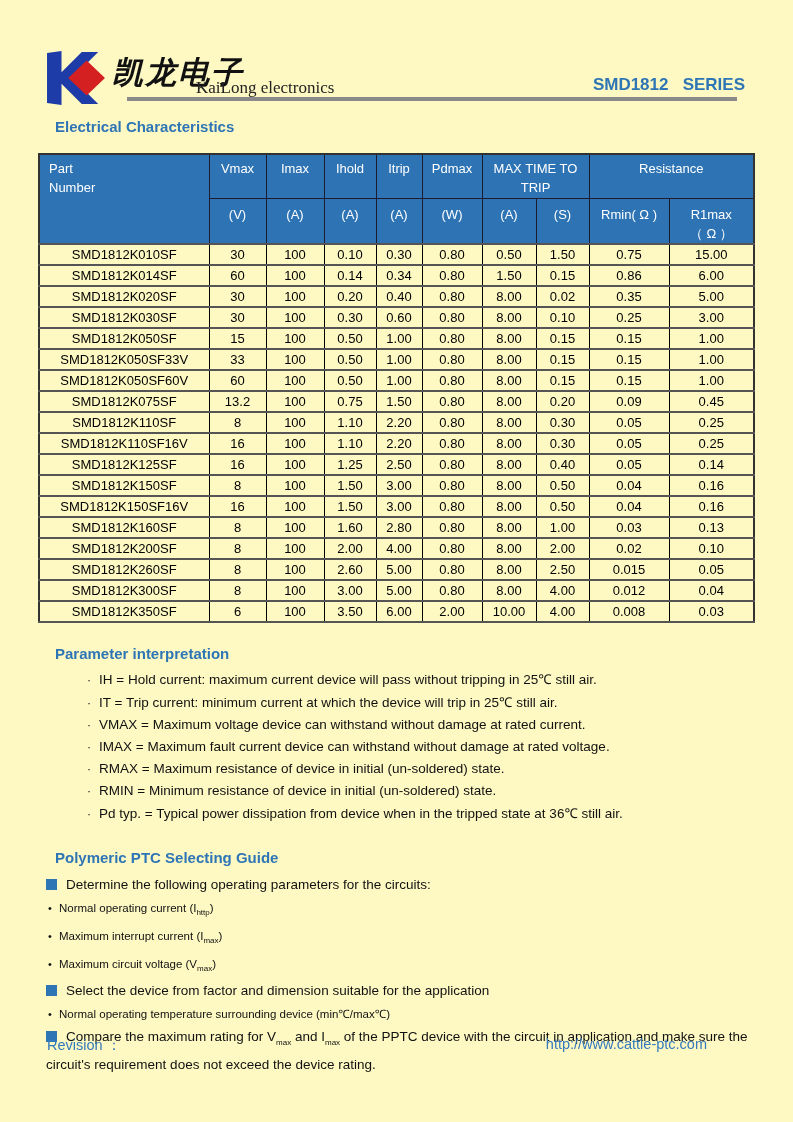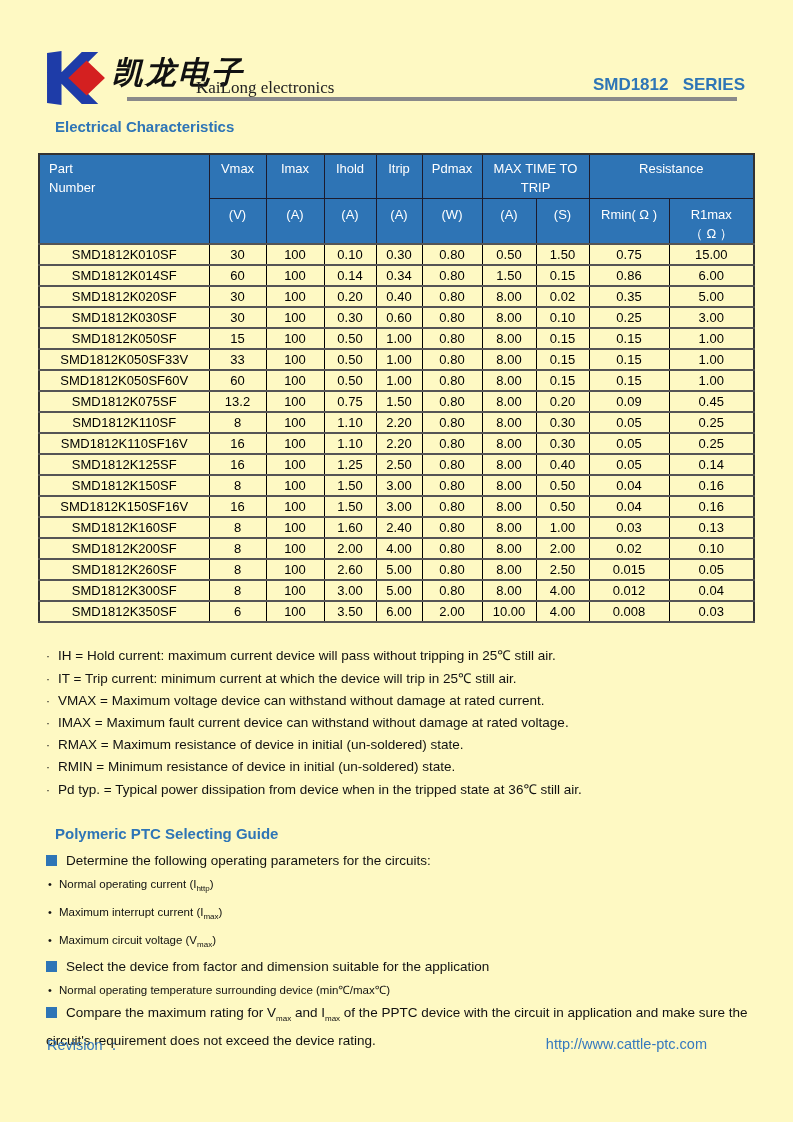--- a/index.html
+++ b/index.html
@@ -41,21 +41,21 @@
   table.spec th.part { text-align:left; padding-left:9px; padding-top:6px; }
   table.spec td {
     border-left:1px solid #000; border-right:1px solid #000;
     border-top:2px solid #555; border-bottom:2px solid #555;
     text-align:center; font-size:13px; height:21px; color:#000;
     overflow:hidden; white-space:nowrap; line-height:1.1; padding-top:1px;
   }
   table.spec { border:2px solid #333; }
   
   .param-block { margin-top:22px; }
-  .param-list { margin-top:7px; }
+  .param-list { margin-top:7px;margin-left:41px; }
   .param-item { font-size:13.5px; color:#111; line-height:22.2px; padding-left:8px; }
   .dot { display:inline-block; width:12px; color:#111; font-size:12px; }
   
   .guide-block { margin-top:24px; }
   .guide-list { margin-top:8px; }
   .g-item { color:#111; }
   .g-square { font-size:13.5px; line-height:22px; padding-left:8px; margin-bottom:1px; }
   .g-square .sq {
     display:inline-block; width:11px; height:11px; background:#2E75B6;
     margin-right:9px; position:relative; top:1px;
@@ -285,21 +285,21 @@
             <td>8.00</td>
             <td>0.50</td>
             <td>0.04</td>
             <td>0.16</td>
           </tr>
           <tr>
             <td>SMD1812K160SF</td>
             <td>8</td>
             <td>100</td>
             <td>1.60</td>
-            <td>2.40</td>
+            <td>2.80</td>
             <td>0.80</td>
             <td>8.00</td>
             <td>1.00</td>
             <td>0.03</td>
             <td>0.13</td>
           </tr>
           <tr>
             <td>SMD1812K200SF</td>
             <td>8</td>
             <td>100</td>
@@ -344,20 +344,21 @@
             <td>2.00</td>
             <td>10.00</td>
             <td>4.00</td>
             <td>0.008</td>
             <td>0.03</td>
           </tr>
         </tbody>
     </table>
 
     <div class="param-block">
+      <div class="sec-title">Parameter interpretation</div>
       <div class="param-list">
           <div class="param-item"><span class="dot">·</span><span>IH = Hold current: maximum current device will pass without tripping in 25℃  still air.</span></div>
           <div class="param-item"><span class="dot">·</span><span>IT = Trip current: minimum current at which the device will trip in 25℃  still air.</span></div>
           <div class="param-item"><span class="dot">·</span><span>VMAX = Maximum voltage device can withstand without damage at rated current.</span></div>
           <div class="param-item"><span class="dot">·</span><span>IMAX = Maximum fault current device can withstand without damage at rated voltage.</span></div>
           <div class="param-item"><span class="dot">·</span><span>RMAX = Maximum resistance of device in initial (un-soldered) state.</span></div>
           <div class="param-item"><span class="dot">·</span><span>RMIN = Minimum resistance of device in initial (un-soldered) state.</span></div>
           <div class="param-item"><span class="dot">·</span><span>Pd typ. = Typical power dissipation from device when in the tripped state at 36℃  still air.</span></div>
         </div>
     </div>

